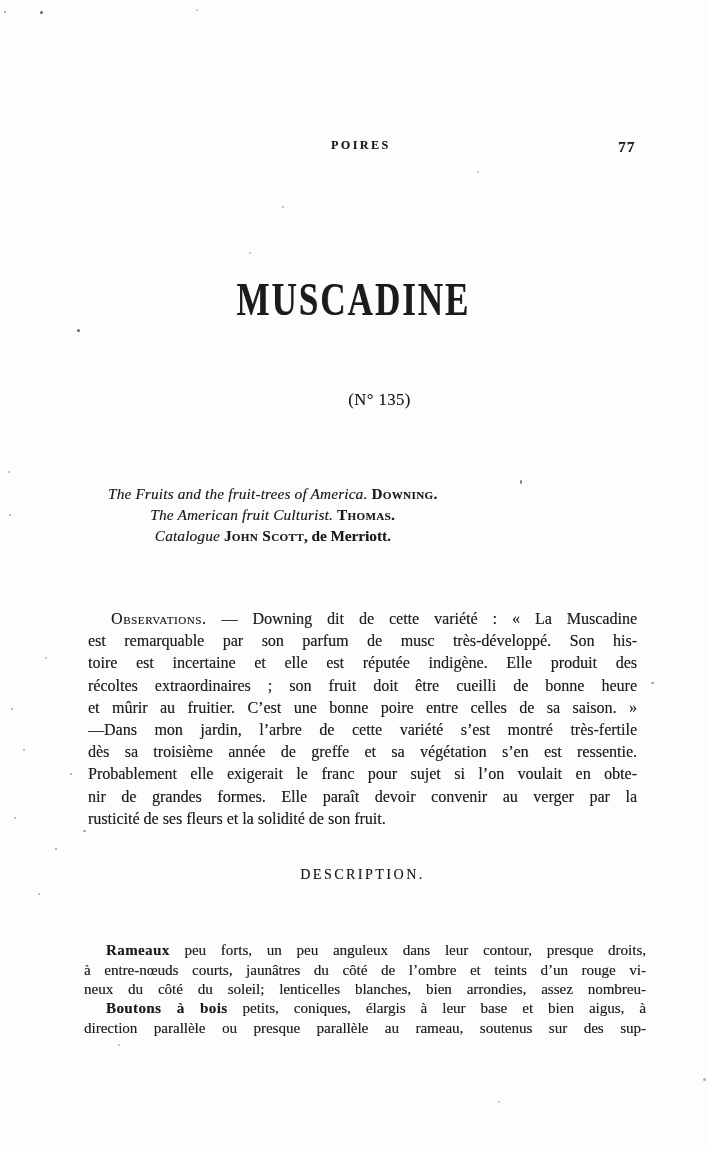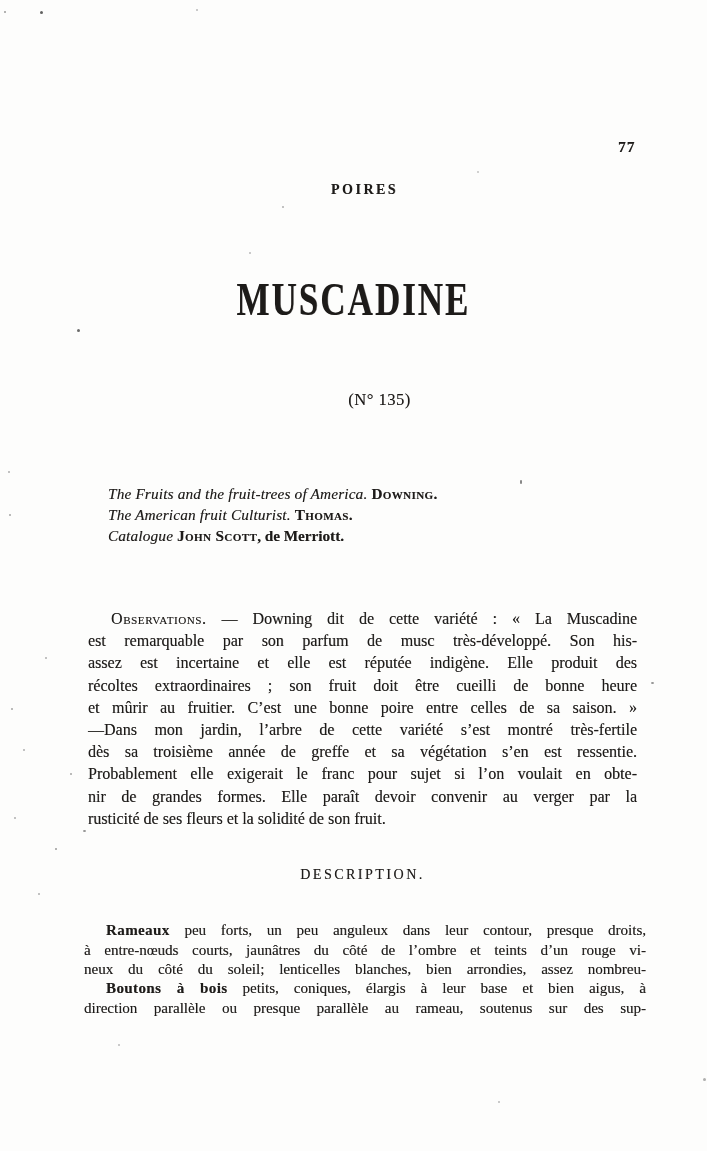--- a/index.html
+++ b/index.html
@@ -12,21 +12,21 @@
     background: #fdfdfc;
     font-family: "Liberation Serif", serif;
     color: #1d1b19;
     overflow: hidden;
     text-shadow: 0.3px 0.3px 0 rgba(30,27,25,0.45);
   }
 
   
   .running-title {
     position: absolute; left: 331px; top: 138px;
-    font-size: 14px; font-weight: bold; letter-spacing: 2.5px; margin-top: 44px;
+    font-size: 12px; font-weight: bold; letter-spacing: 2.5px;
   }
   .page-number {
     position: absolute; left: 618px; top: 138px;
     font-size: 15.5px; font-weight: bold; letter-spacing: 1px;
   }
 
   
   .title {
     position: absolute; left: 0; top: 276px; width: 707px;
     margin: 0; text-align: center;
@@ -38,21 +38,21 @@
   .variety-number {
     position: absolute; left: 0; top: 390px; width: 707px;
     text-align: center; font-size: 16.5px; letter-spacing: 0.5px; padding-left: 26px;
   }
 
   
   .references {
     position: absolute; left: 108px; top: 483px;
     font-size: 15.2px; line-height: 21px;
   }
-  .ref-line { white-space: nowrap; }
+  .ref-line { white-space: nowrap; text-align: center; }
   .ref-work { font-style: italic; letter-spacing: 0.2px; }
   .ref-author { font-variant: small-caps; font-weight: 600; letter-spacing: 0.4px; }
   .ref-suffix { font-weight: 600; }
 
   
   .observations {
     position: absolute; left: 88px; top: 608px; width: 549px;
     font-size: 16px; line-height: 22.2px;
   }
   .line { white-space: nowrap; }
@@ -63,21 +63,21 @@
 
   
   .desc-heading {
     position: absolute; left: 88px; top: 867px; width: 549px;
     text-align: center; font-size: 14px; letter-spacing: 2.5px;
   }
 
   
   .small-par {
     position: absolute; left: 84px; width: 562px;
-    font-size: 15px; line-height: 19.6px;
+    font-size: 15px; line-height: 19.6px; margin-top: 20px;
   }
   .rameaux { top: 921px; }
   .boutons { top: 979px; }
   .indent-sm { padding-left: 22px; }
   .lead-bold { font-weight: bold; letter-spacing: 0.4px; }
 
   
   .speck { position: absolute; background: #3a3a3a; border-radius: 50%; }
 </style>
 </head>
@@ -117,21 +117,21 @@
 
   <div class="references">
     <div class="ref-line"><span class="ref-work">The Fruits and the fruit-trees of America. </span><span class="ref-author">Downing.</span></div>
     <div class="ref-line"><span class="ref-work">The American fruit Culturist. </span><span class="ref-author">Thomas.</span></div>
     <div class="ref-line"><span class="ref-work">Catalogue </span><span class="ref-author">John Scott</span><span class="ref-suffix">, de Merriott.</span></div>
   </div>
 
   <div class="observations">
     <div class="line just indent"><span class="sc">Observations.</span><span> — Downing dit de cette variété : « La Muscadine</span></div>
     <div class="line just">est remarquable par son parfum de musc très-développé. Son his-</div>
-    <div class="line just">assez est incertaine et elle est réputée indigène. Elle produit des</div>
+    <div class="line just">toire est incertaine et elle est réputée indigène. Elle produit des</div>
     <div class="line just">récoltes extraordinaires ; son fruit doit être cueilli de bonne heure</div>
     <div class="line just">et mûrir au fruitier. C’est une bonne poire entre celles de sa saison. »</div>
     <div class="line just">—Dans mon jardin, l’arbre de cette variété s’est montré très-fertile</div>
     <div class="line just">dès sa troisième année de greffe et sa végétation s’en est ressentie.</div>
     <div class="line just">Probablement elle exigerait le franc pour sujet si l’on voulait en obte-</div>
     <div class="line just">nir de grandes formes. Elle paraît devoir convenir au verger par la</div>
     <div class="line flush">rusticité de ses fleurs et la solidité de son fruit.</div>
   </div>
 
   <div class="desc-heading">DESCRIPTION.</div>

